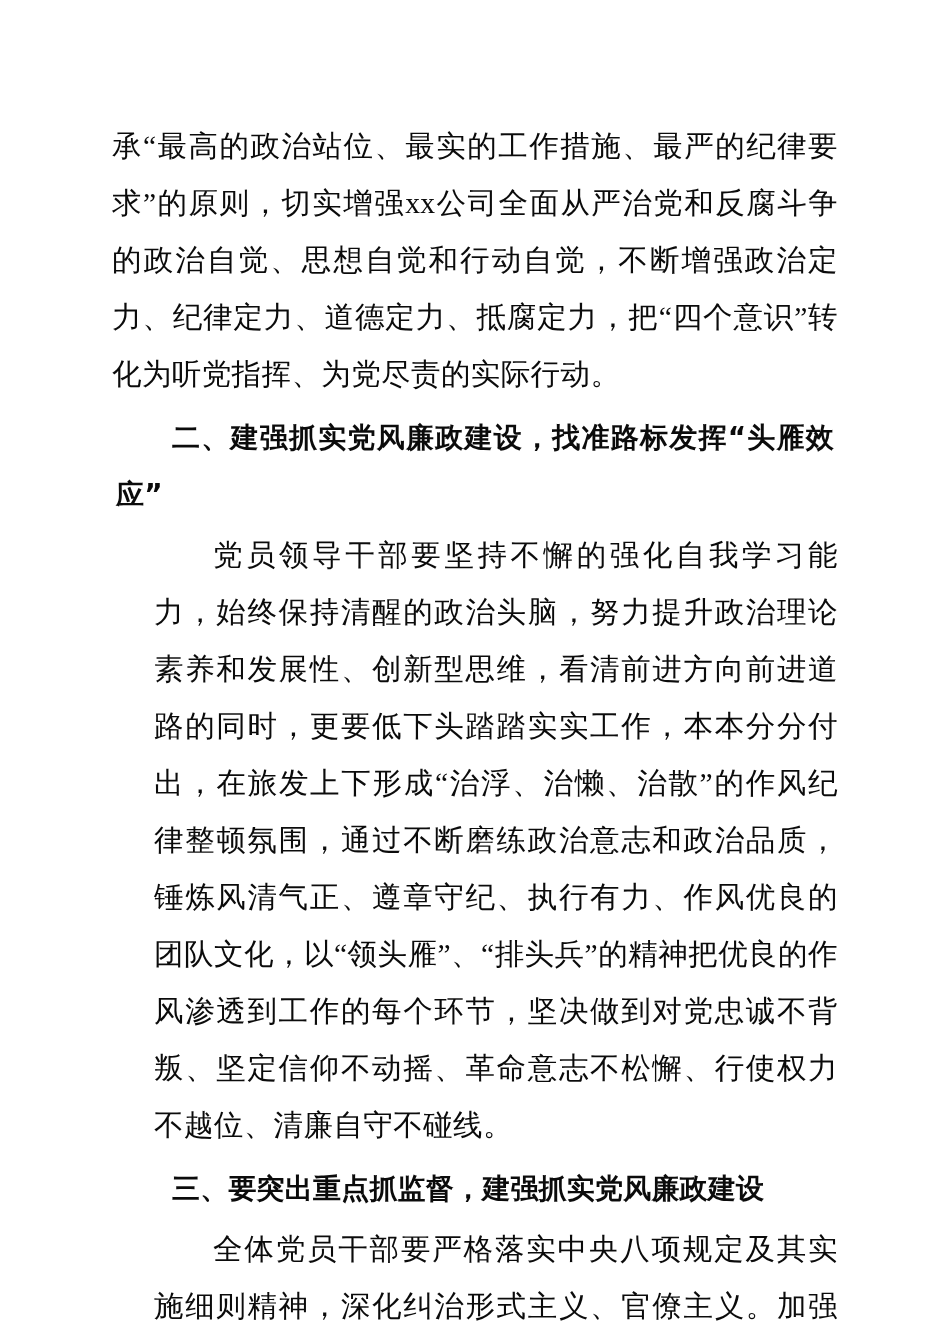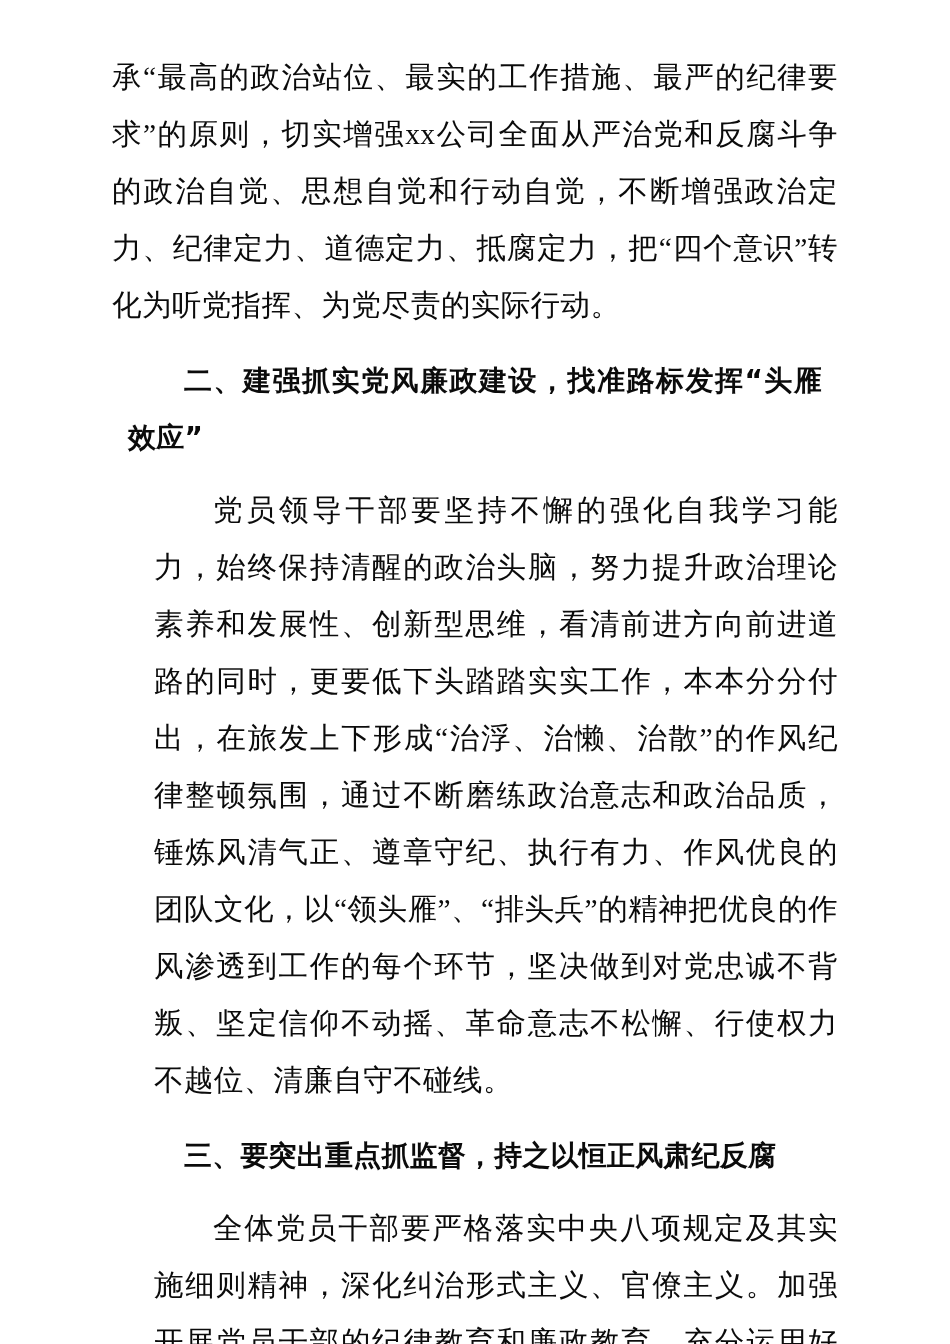--- a/index.html
+++ b/index.html
@@ -13,21 +13,21 @@
     height: 1344px;
     font-family: "Liberation Serif", "DejaVu Serif", serif;
     color: #0b0b0b;
     overflow: hidden;
   }
   .page {
     position: relative;
     width: 950px;
     height: 1344px;
     box-sizing: border-box;
-    padding: 49px 112px 40px 112px;
+    padding: 118px 112px 40px 112px;
     background: #ffffff;
   }
   .doc-body {
     font-size: 29.5px;
     line-height: 57px;
     letter-spacing: 0.4px;
     text-align: justify;
     text-justify: inter-ideograph;
   }
   p {
@@ -40,21 +40,21 @@
     text-indent: 2em;
     margin-left: 42px;
   }
   .heading {
     font-family: "DejaVu Sans", "Liberation Sans", sans-serif;
     font-weight: bold;
     font-size: 28px;
     line-height: 57px;
     text-indent: 2em;
     letter-spacing: 0.2px;
-    margin: 16px;
+    margin: 4px;
   }
   .spacer-sm {
     height: 2px;
   }
 </style>
 </head>
 <body>
 
 <div class="page">
   <div class="doc-body">
@@ -62,18 +62,18 @@
     <p class="para">承“最高的政治站位、最实的工作措施、最严的纪律要求”的原则，切实增强xx公司全面从严治党和反腐斗争的政治自觉、思想自觉和行动自觉，不断增强政治定力、纪律定力、道德定力、抵腐定力，把“四个意识”转化为听党指挥、为党尽责的实际行动。</p>
 
     <div class="spacer-sm"></div>
 
     <p class="heading">二、建强抓实党风廉政建设，找准路标发挥“头雁效应”</p>
 
     <p class="para-indent">党员领导干部要坚持不懈的强化自我学习能力，始终保持清醒的政治头脑，努力提升政治理论素养和发展性、创新型思维，看清前进方向前进道路的同时，更要低下头踏踏实实工作，本本分分付出，在旅发上下形成“治浮、治懒、治散”的作风纪律整顿氛围，通过不断磨练政治意志和政治品质，锤炼风清气正、遵章守纪、执行有力、作风优良的团队文化，以“领头雁”、“排头兵”的精神把优良的作风渗透到工作的每个环节，坚决做到对党忠诚不背叛、坚定信仰不动摇、革命意志不松懈、行使权力不越位、清廉自守不碰线。</p>
 
     <div class="spacer-sm"></div>
 
-    <p class="heading">三、要突出重点抓监督，持之以恒正风肃纪反腐</p>
+    <p class="heading">三、要突出重点抓监督，建强抓实党风廉政建设</p>
 
     <p class="para-indent">全体党员干部要严格落实中央八项规定及其实施细则精神，深化纠治形式主义、官僚主义。加强开展党员干部的纪律教育和廉政教育，充分运用好“四种形态”，尤其是“第一种形态”，综合发挥惩治震慑、教育警醒的作用，进一步深化思想认识，强化责任担当，紧盯资金审批、公务用车、物资采购、人员晋升等问题，加强对重点领域和关键岗位的监管，纪委部门要加大巡视督查的力度，针对发现的问题及时提出整改反馈</p>
 
   </div>
 </div>
 
 </body></html>

